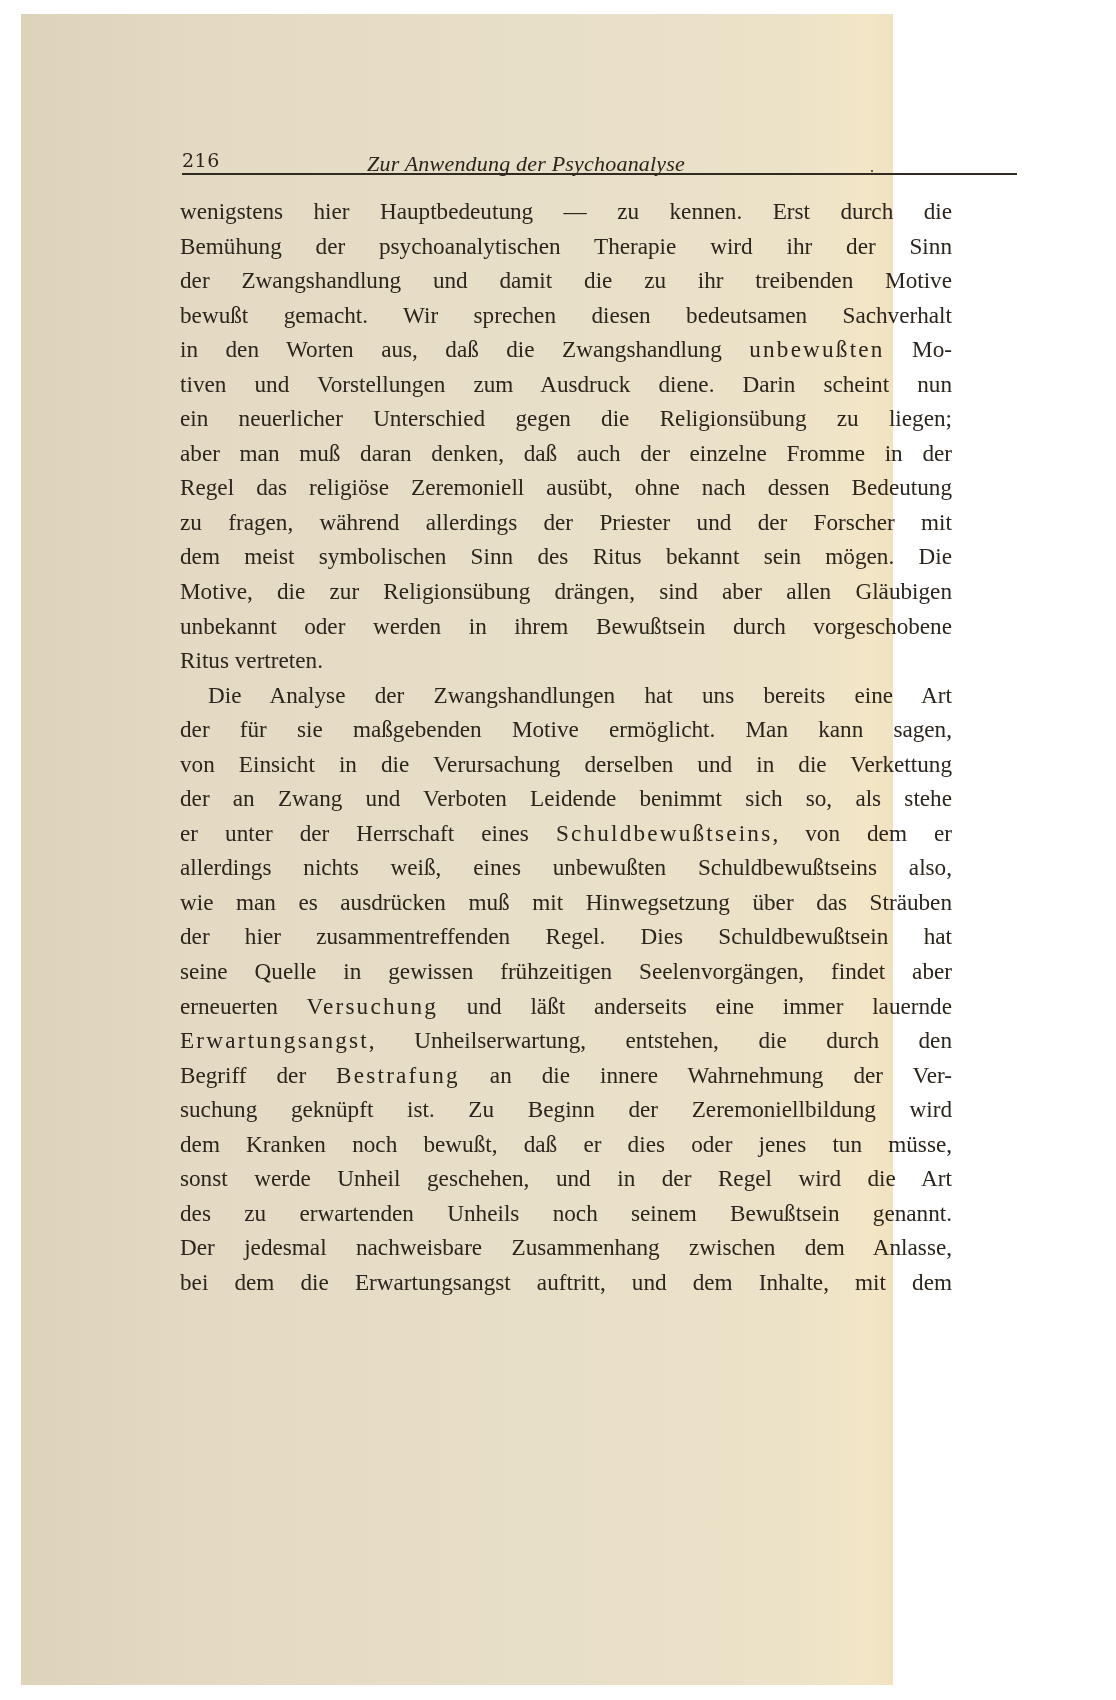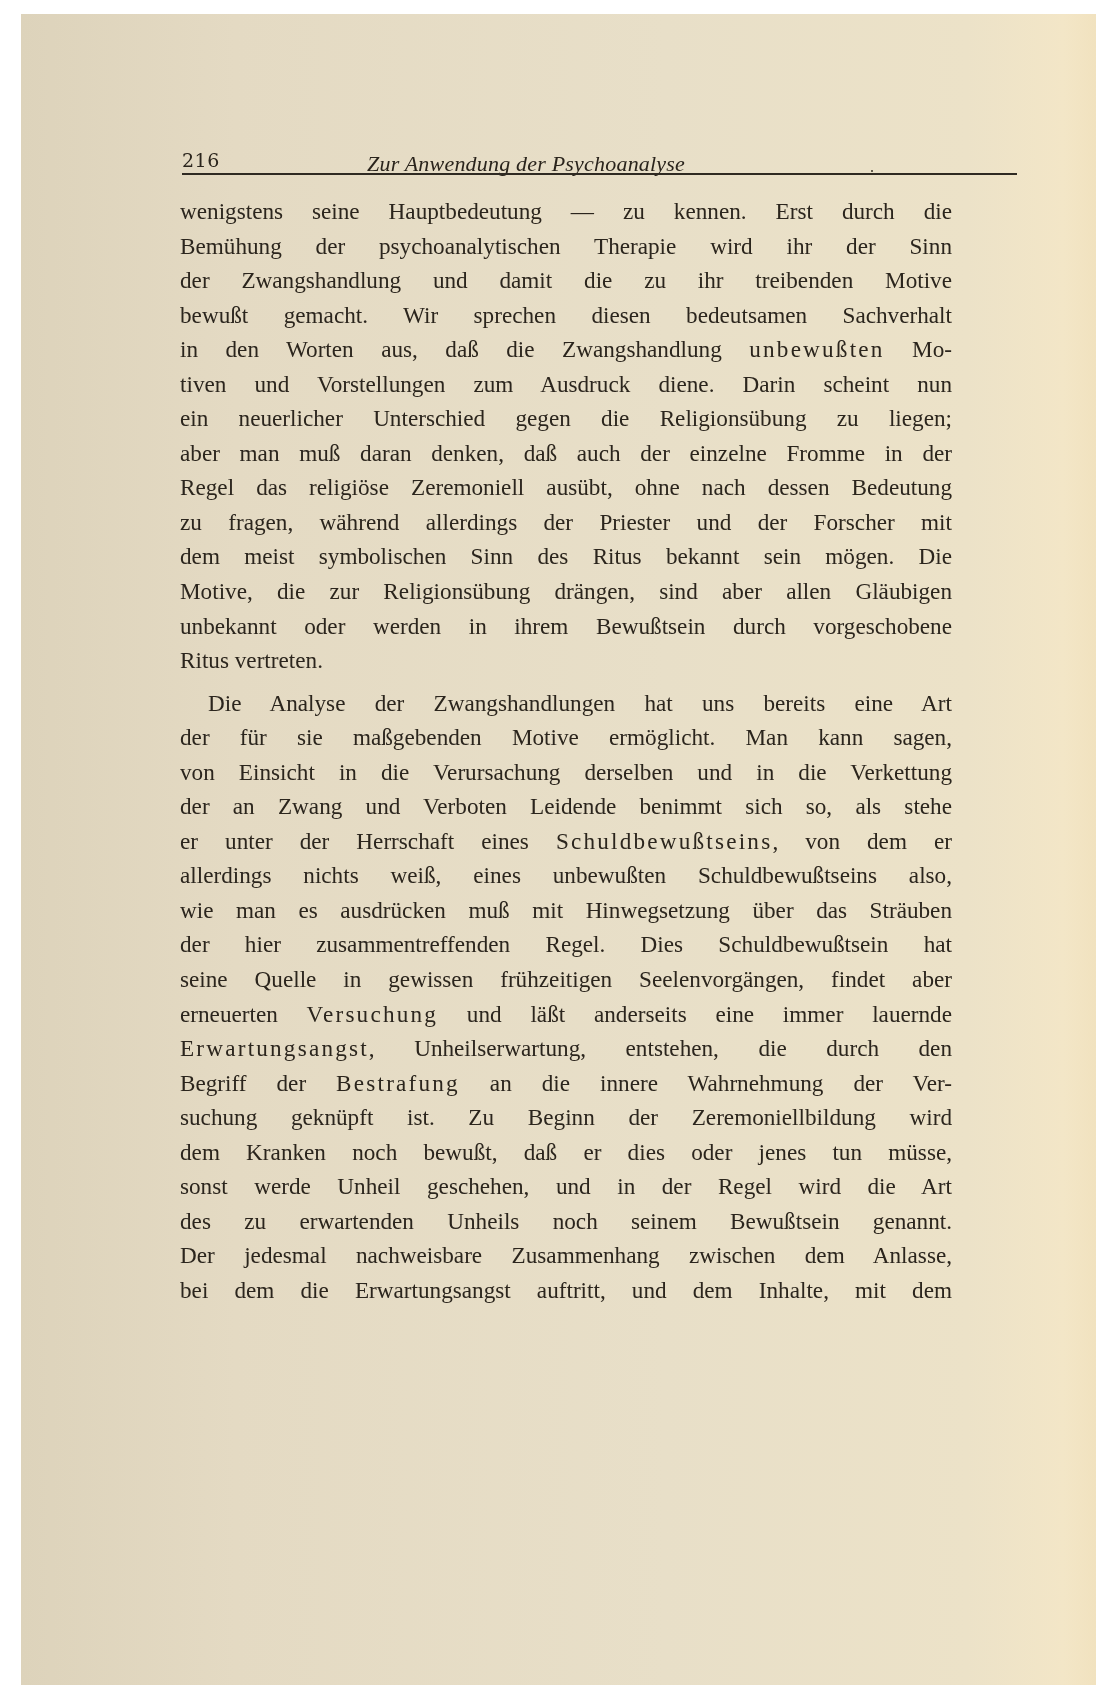--- a/index.html
+++ b/index.html
@@ -10,21 +10,21 @@
     body {
       width: 1116px;
       height: 1700px;
       position: relative;
       overflow: hidden;
     }
     .page {
       position: absolute;
       left: 21px;
       top: 14px;
-      width: 1075px;
+      width: 872px;
       height: 1671px;
       background: linear-gradient(90deg, #ddd3bb 0%, #e4dac3 20%, #e8dfc8 60%, #ece2c8 88%, #f3e6c7 97%, #f1e2bf 100%);
     }
     .running-head {
       position: absolute;
       left: 161px;
       top: 131px;
       width: 835px;
       height: 30px;
       font-family: "DejaVu Serif", "Liberation Serif", serif;
@@ -78,40 +78,39 @@
       white-space: nowrap;
       text-align: justify;
       text-align-last: justify;
       overflow: visible;
     }
     .line.last {
       text-align-last: left;
     }
     .line.indent {
       padding-left: 28px;
-      margin-top: 8px;
     }
     .sp {
       letter-spacing: 2.2px;
       margin-top: 18px;
     }
   </style>
 </head>
 <body>
 
 <div class="page">
   <div class="running-head">
     <span class="page-number">216</span>
     <span class="running-title">Zur Anwendung der Psychoanalyse</span>
   </div>
   <div class="head-rule"></div>
   <div class="head-dot"></div>
 
   <div class="body-text" id="body-text">
-      <div class="line"><span>wenigstens seine Hauptbedeutung — zu kennen. Erst durch die</span></div>
+      <div class="line"><span>wenigstens hier Hauptbedeutung — zu kennen. Erst durch die</span></div>
       <div class="line"><span>Bemühung der psychoanalytischen Therapie wird ihr der Sinn</span></div>
       <div class="line"><span>der Zwangshandlung und damit die zu ihr treibenden Motive</span></div>
       <div class="line"><span>bewußt gemacht. Wir sprechen diesen bedeutsamen Sachverhalt</span></div>
       <div class="line"><span>in den Worten aus, daß die Zwangshandlung </span><span class="sp">unbewußten</span><span> Mo-</span></div>
       <div class="line"><span>tiven und Vorstellungen zum Ausdruck diene. Darin scheint nun</span></div>
       <div class="line"><span>ein neuerlicher Unterschied gegen die Religionsübung zu liegen;</span></div>
       <div class="line"><span>aber man muß daran denken, daß auch der einzelne Fromme in der</span></div>
       <div class="line"><span>Regel das religiöse Zeremoniell ausübt, ohne nach dessen Bedeutung</span></div>
       <div class="line"><span>zu fragen, während allerdings der Priester und der Forscher mit</span></div>
       <div class="line"><span>dem meist symbolischen Sinn des Ritus bekannt sein mögen. Die</span></div>

